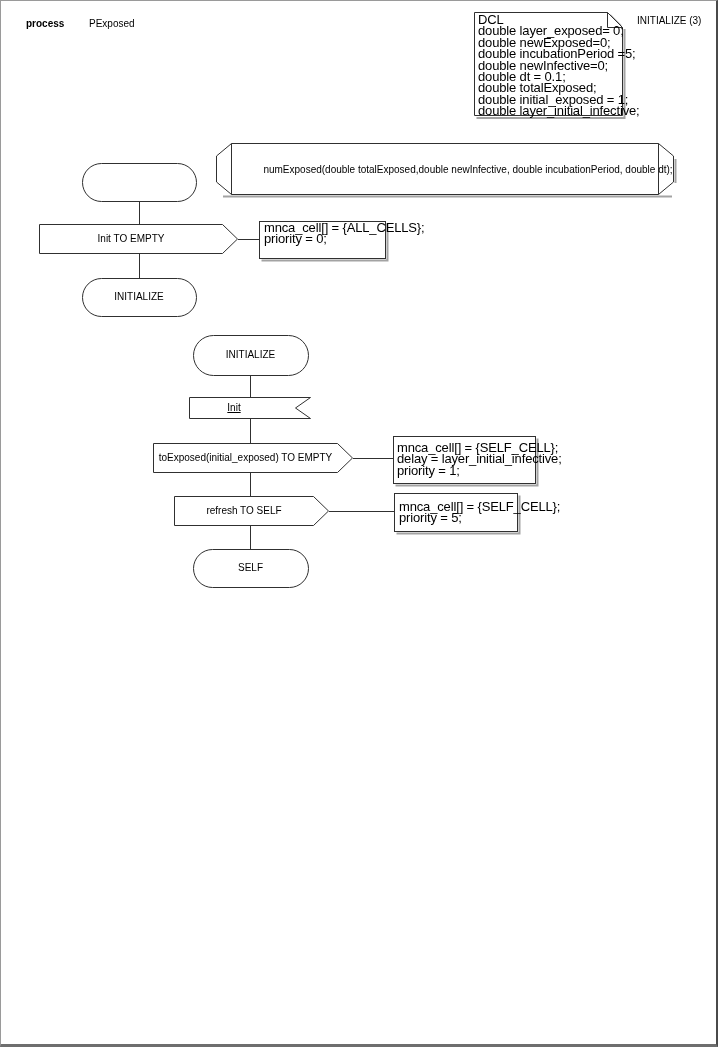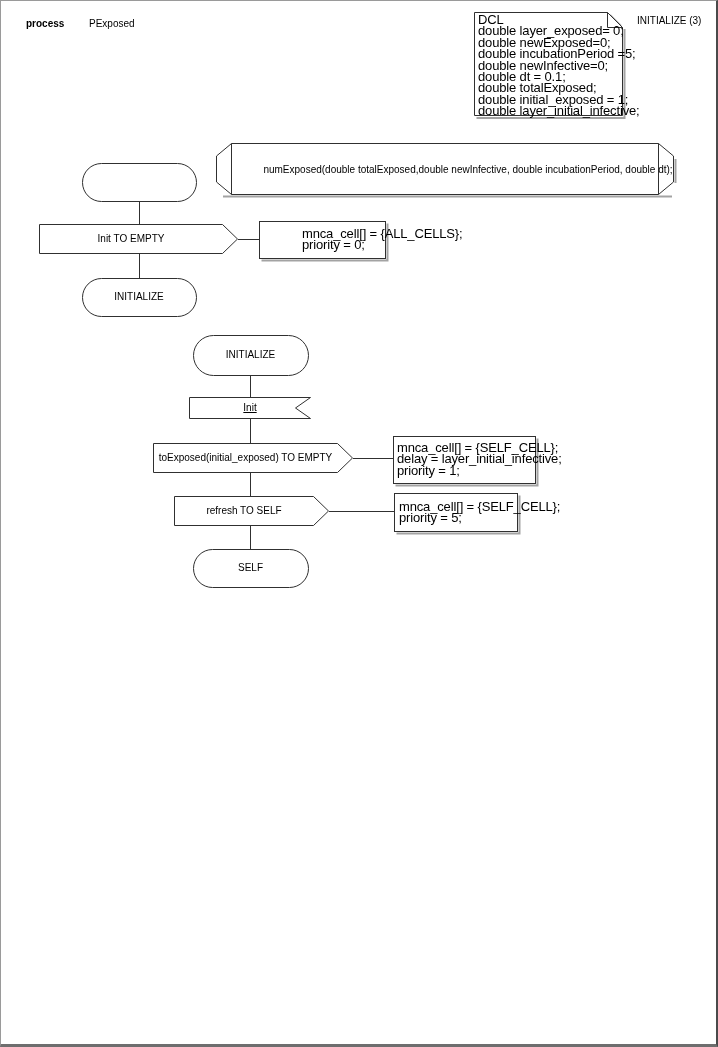--- a/index.html
+++ b/index.html
@@ -85,30 +85,30 @@
     <div>double dt = 0.1;</div>
     <div>double totalExposed;</div>
     <div>double initial_exposed = 1;</div>
     <div>double layer_initial_infective;</div>
   </div>
 
   <div class="lbl ctr" style="left:201px;top:163px;width:532px;">numExposed(double totalExposed,double newInfective, double incubationPeriod, double dt);</div>
 
   <div class="lbl ctr" style="left:38px;top:232px;width:184px;">Init TO EMPTY</div>
 
-  <div class="lbl small" style="left:263px;top:227px;margin-left:38px;">
+  <div class="lbl small" style="left:263px;top:221px;">
     <div>mnca_cell[] = {ALL_CELLS};</div>
     <div>priority = 0;</div>
   </div>
 
   <div class="lbl ctr" style="left:81px;top:290px;width:114px;">INITIALIZE</div>
 
   <div class="lbl ctr" style="left:192px;top:348px;width:115px;">INITIALIZE</div>
 
-  <div class="lbl ctr" style="left:188px;top:401px;width:122px;text-decoration:underline;">Init</div>
+  <div class="lbl ctr" style="left:172px;top:401px;width:122px;text-decoration:underline;">Init</div>
 
   <div class="lbl ctr" style="left:152px;top:451px;width:185px;">toExposed(initial_exposed) TO EMPTY</div>
 
   <div class="lbl small" style="left:396px;top:441px;">
     <div>mnca_cell[] = {SELF_CELL};</div>
     <div>delay = layer_initial_infective;</div>
     <div>priority = 1;</div>
   </div>
 
   <div class="lbl ctr" style="left:173px;top:504px;width:140px;">refresh TO SELF</div>

